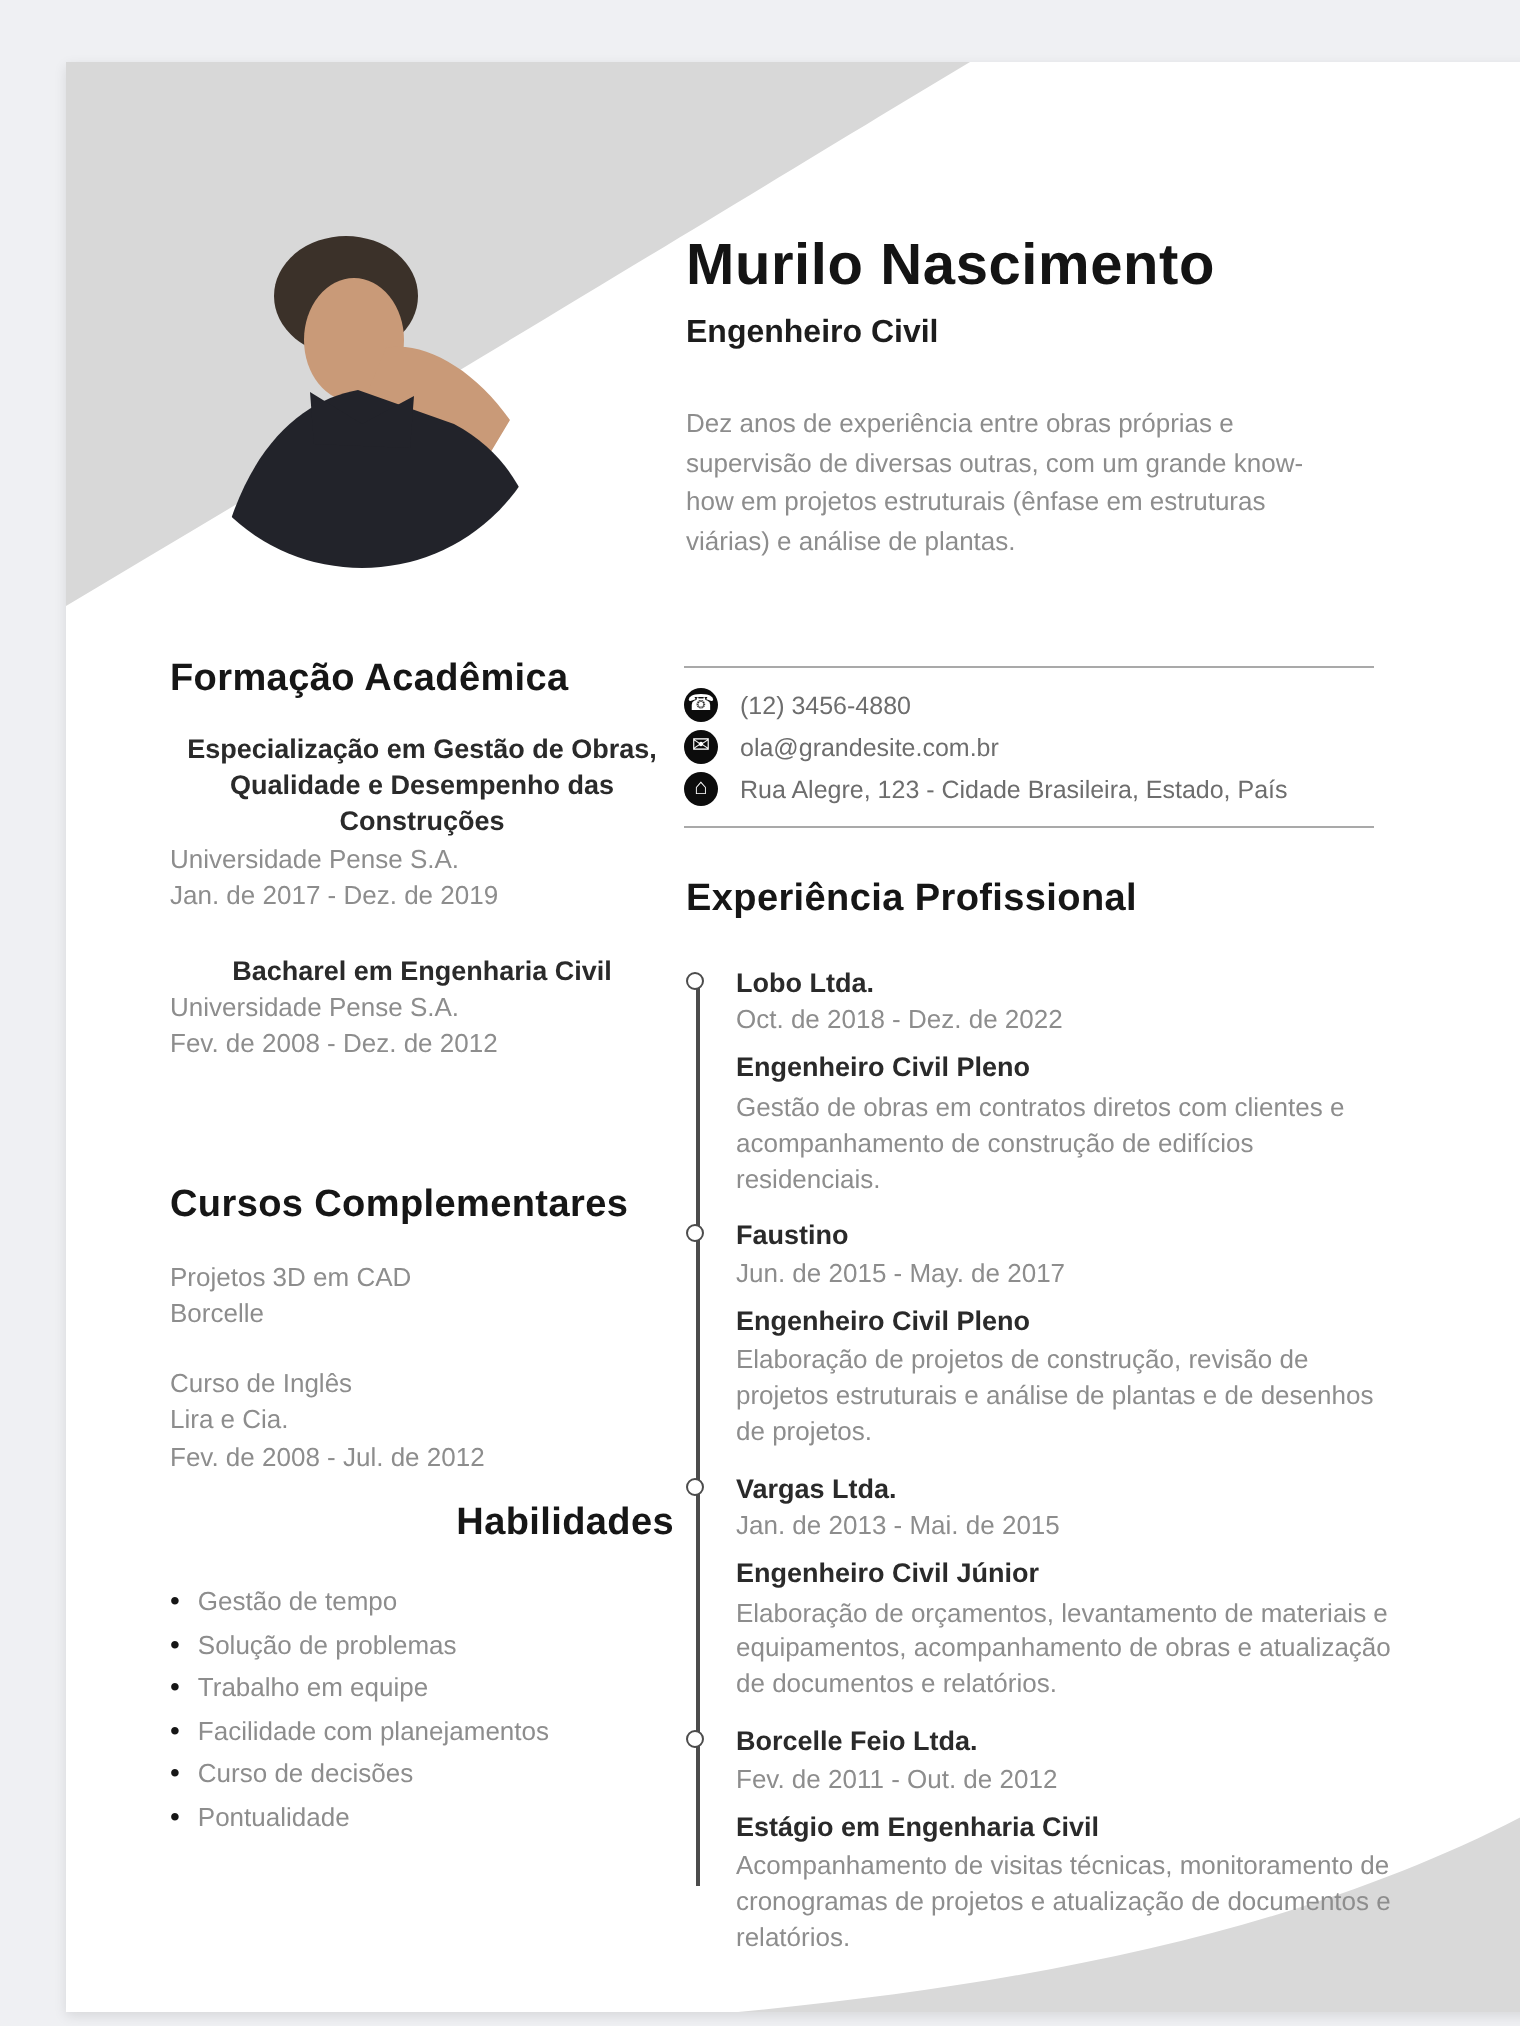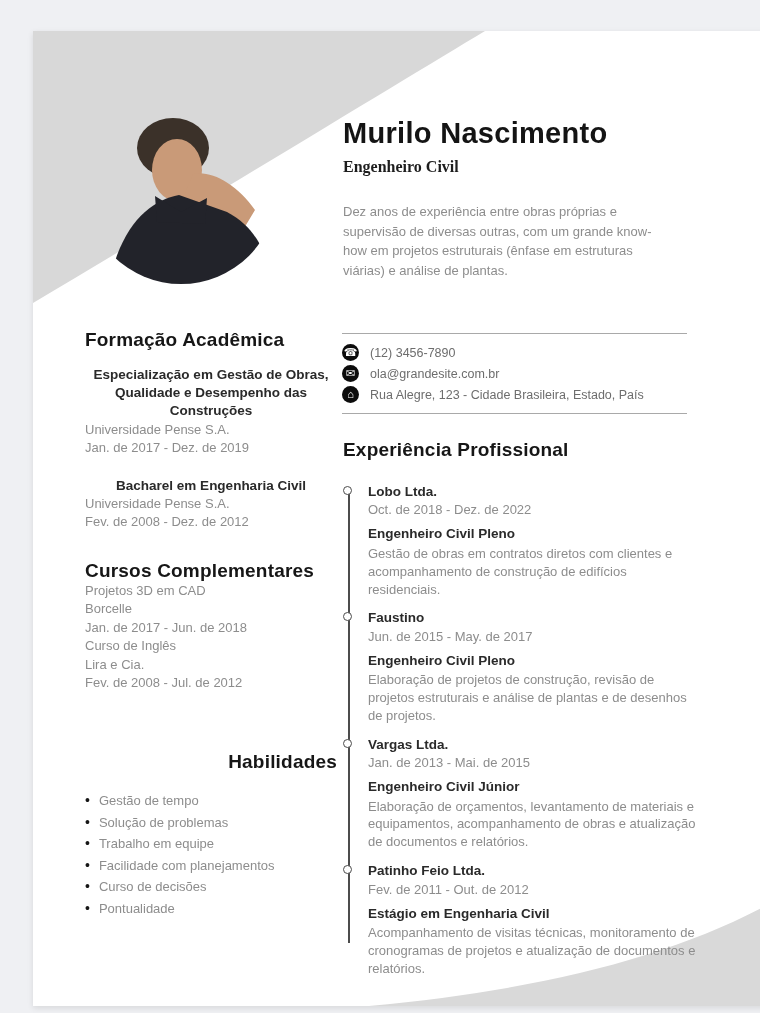--- a/index.html
+++ b/index.html
@@ -27,21 +27,21 @@
       radial-gradient(circle at 78% 30%, rgba(171,118,66,.85) 0 14%, rgba(171,118,66,0) 34%),
       radial-gradient(circle at 92% 55%, rgba(146,96,52,.7) 0 10%, rgba(146,96,52,0) 28%),
       linear-gradient(100deg, #a7a29c 0%, #b5af a5 45%, #8d7a63 100%),
       linear-gradient(100deg, #a8a39d 0%, #b3ada4 50%, #8f7c66 100%);
   }
   .photo svg { display:block; width:100%; height:100%; }
 
   
   .header { position:absolute; left:310px; top:86px; width:345px; }
   .name { font-size:29px; font-weight:700; color:#141414; letter-spacing:0.3px; }
-  .job-title { font-size:16px; font-weight:700; color:#1d1d1d; margin-top:8px;font-family:Liberation Serif, serif; }
+  .job-title { font-size:16px; font-weight:700; color:#1d1d1d; margin-top:8px; }
   .summary { margin-top:26px; font-size:13px; line-height:1.5; color:#8d8d8d; width:330px; }
 
   
   .contact {
     position:absolute; left:309px; top:302px; width:345px;
     border-top:1px solid #a9a9a9; border-bottom:1px solid #a9a9a9;
     padding:6px 0;
   }
   .contact-row { display:flex; align-items:center; margin:4px 0; }
   .contact-icon {
@@ -51,21 +51,21 @@
   .contact-text { font-size:12.5px; color:#6d6d6d; margin-left:11px; }
 
   
   .sec-heading { font-size:19px; font-weight:700; color:#161616; letter-spacing:0.2px; }
   .left-sec { position:absolute; left:52px; width:252px; }
 
   
   .edu-entry { margin-top:15px; }
   .edu-degree { font-size:13.5px; font-weight:700; color:#2a2a2a; line-height:1.35;text-align:center; }
   .meta-line { font-size:13px; color:#8d8d8d; line-height:1.42; }
-  .course-entry { }
+  .course-entry { margin-top:16px; }
 
   
   .skills-list { list-style:none; margin-top:17px; }
   .skills-list li { display:flex; align-items:baseline; font-size:13px; color:#8d8d8d; line-height:21.5px; }
   .bullet { color:#161616; font-size:14px; margin-right:9px; }
 
   
   .sec-exp { position:absolute; left:310px; top:408px; width:355px; }
   .xp-list { position:relative; margin-top:22px; }
   .xp-line { position:absolute; left:5px; top:8px; height:452px; width:1.5px; background:#4c4c4c; }
@@ -103,21 +103,21 @@
 
   <div class="header">
     <div class="name">Murilo Nascimento</div>
     <div class="job-title">Engenheiro Civil</div>
     <div class="summary">Dez anos de experiência entre obras próprias e supervisão de diversas outras, com um grande know-how em projetos estruturais (ênfase em estruturas viárias) e análise de plantas.</div>
   </div>
 
   <div class="contact">
     <div class="contact-row">
       <span class="contact-icon">☎</span>
-      <span class="contact-text">(12) 3456-7890</span>
+      <span class="contact-text">(12) 3456-4880</span>
     </div>
     <div class="contact-row">
       <span class="contact-icon">✉</span>
       <span class="contact-text">ola@grandesite.com.br</span>
     </div>
     <div class="contact-row">
       <span class="contact-icon">⌂</span>
       <span class="contact-text">Rua Alegre, 123 - Cidade Brasileira, Estado, País</span>
     </div>
   </div>
@@ -129,26 +129,25 @@
       <div class="meta-line">Universidade Pense S.A.</div>
       <div class="meta-line">Jan. de 2017 - Dez. de 2019</div>
     </div>
     <div class="edu-entry" style="margin-top:19px;">
       <div class="edu-degree">Bacharel em Engenharia Civil</div>
       <div class="meta-line">Universidade Pense S.A.</div>
       <div class="meta-line">Fev. de 2008 - Dez. de 2012</div>
     </div>
   </div>
 
-  <div class="left-sec" style="top:529px;">
+  <div class="left-sec" style="top:561px;">
     <div class="sec-heading">Cursos Complementares</div>
     <div class="course-entry">
       <div class="meta-line">Projetos 3D em CAD</div>
       <div class="meta-line">Borcelle</div>
-      <div class="meta-line">Jan. de 2017 - Jun. de 2018</div>
     </div>
     <div class="course-entry">
       <div class="meta-line">Curso de Inglês</div>
       <div class="meta-line">Lira e Cia.</div>
       <div class="meta-line">Fev. de 2008 - Jul. de 2012</div>
     </div>
   </div>
 
   <div class="left-sec" style="top:720px;text-align:right;">
     <div class="sec-heading">Habilidades</div>
@@ -204,21 +203,21 @@
       <div class="xp-entry">
         <span class="xp-marker"></span>
         <div class="xp-company">Vargas Ltda.</div>
         <div class="xp-period">Jan. de 2013 - Mai. de 2015</div>
         <div class="xp-role">Engenheiro Civil Júnior</div>
         <div class="xp-desc">Elaboração de orçamentos, levantamento de materiais e equipamentos, acompanhamento de obras e atualização de documentos e relatórios.</div>
       </div>
 
       <div class="xp-entry">
         <span class="xp-marker"></span>
-        <div class="xp-company">Patinho Feio Ltda.</div>
+        <div class="xp-company">Borcelle Feio Ltda.</div>
         <div class="xp-period">Fev. de 2011 - Out. de 2012</div>
         <div class="xp-role">Estágio em Engenharia Civil</div>
         <div class="xp-desc">Acompanhamento de visitas técnicas, monitoramento de cronogramas de projetos e atualização de documentos e relatórios.</div>
       </div>
 
     </div>
   </div>
 
 </div>
 

